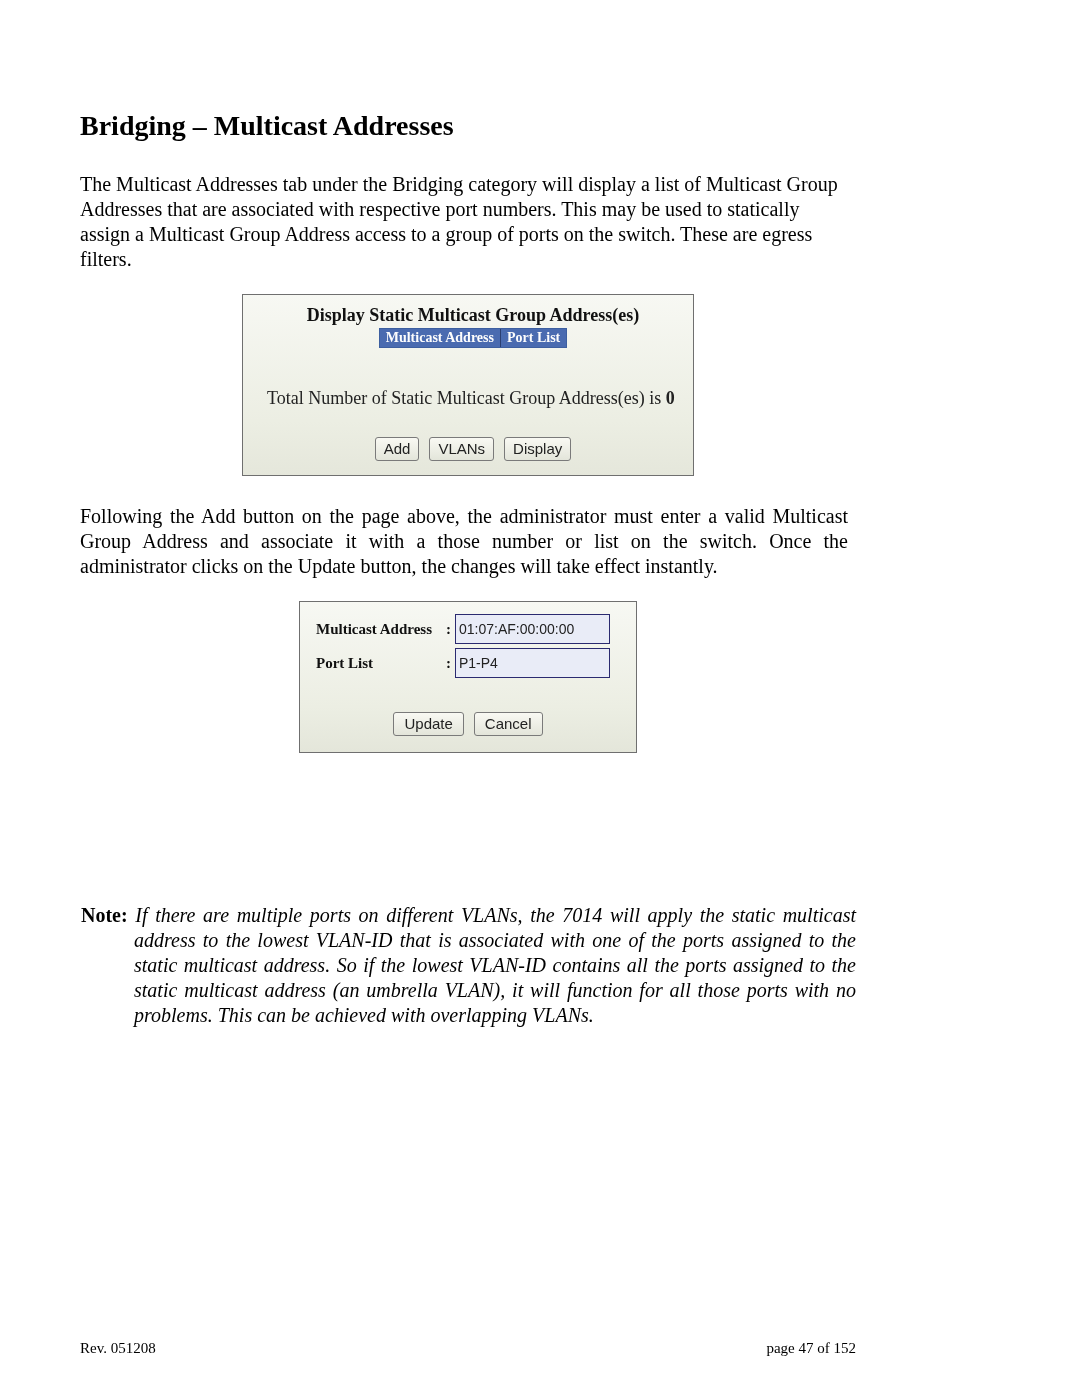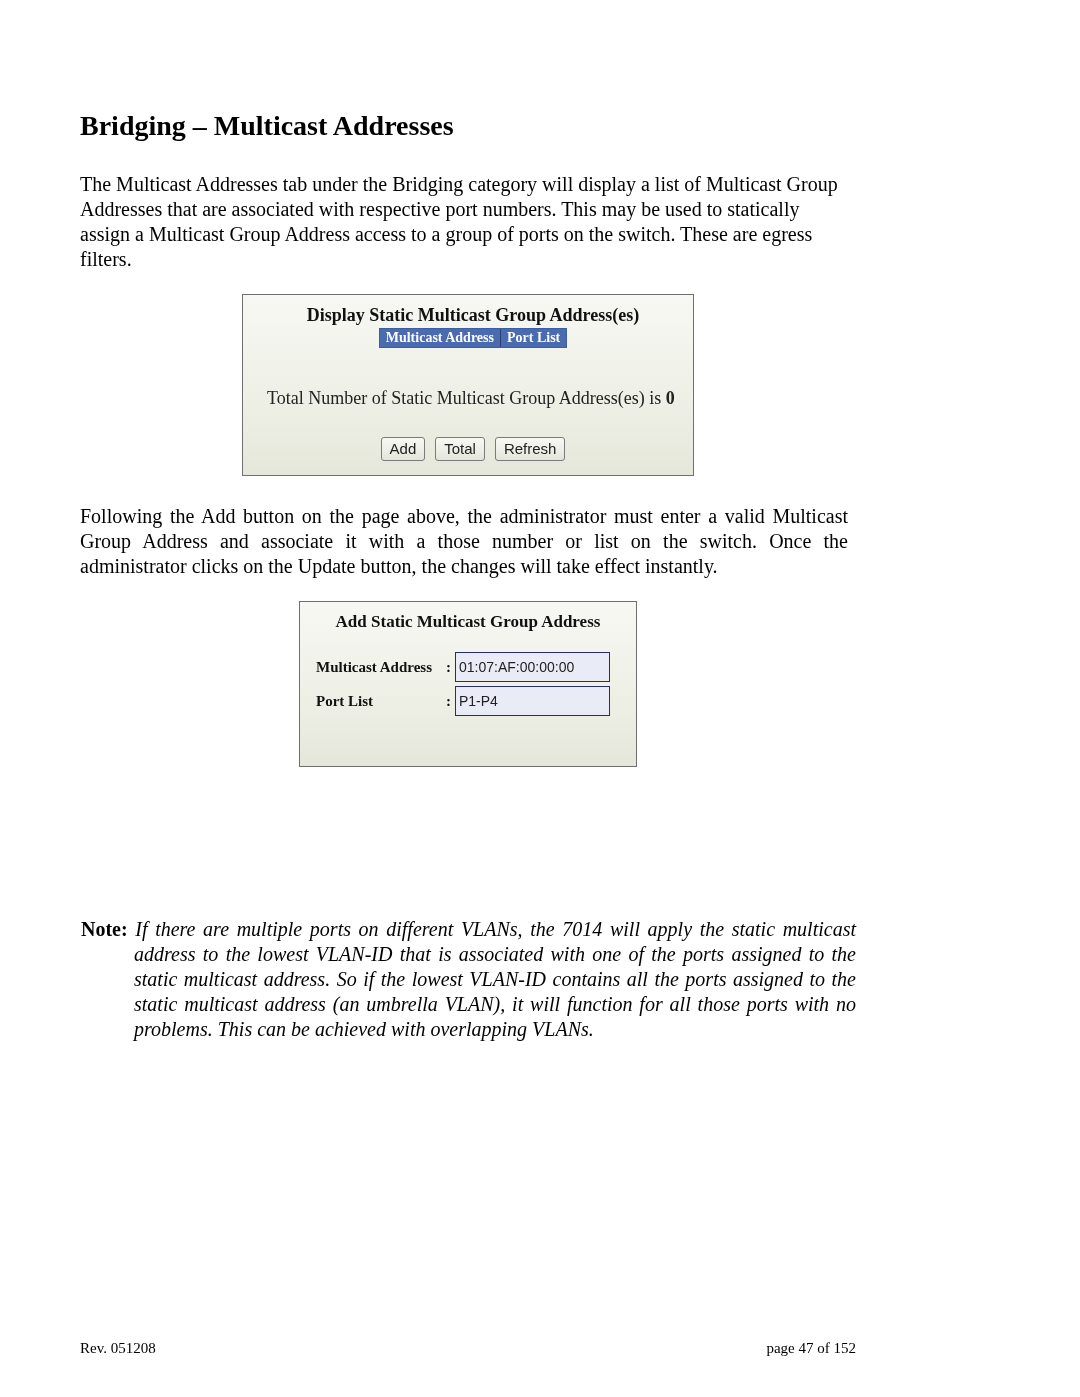--- a/index.html
+++ b/index.html
@@ -188,49 +188,52 @@
       <div class="panel1-title">Display Static Multicast Group Address(es)</div>
       <div class="panel1-headers">
         <div class="hdr">Multicast Address</div>
         <div class="hdr">Port List</div>
       </div>
       <div class="panel1-total">
         <span>Total Number of Static Multicast Group Address(es) is </span><span class="count">0</span>
       </div>
       <div>
         <span class="ui-btn">Add</span>
-        <span class="ui-btn">Total</span>
-        <span class="ui-btn">Refresh</span>
+        <span class="ui-btn">VLANs</span>
+        <span class="ui-btn">Display</span>
       </div>
     </div>
   </div>
 
   <p class="body-text justify">Following the Add button on the page above, the administrator must enter a valid Multicast Group Address and associate it with a those number or list on the switch.  Once the administrator clicks on the Update button, the changes will take effect instantly.</p>
 
   <div class="panel2-wrap">
     <div class="panel2">
-      <div class="panel2-title">Add Static Multicast Group Address</div>
       <table class="form-table">
         <tbody>
             <tr>
           <td class="label-cell">Multicast Address</td>
           <td class="colon-cell">:</td>
           <td>
             <input class="ui-input" type="text" value="01:07:AF:00:00:00" style="">
           </td>
         </tr>
         <tr>
           <td class="label-cell">Port List</td>
           <td class="colon-cell">:</td>
           <td>
             <input class="ui-input" type="text" value="P1-P4" style="">
           </td>
         </tr>
       </tbody>
         </table>
+      <div class="panel2-buttons">
+        <span class="ui-btn">Update</span>
+        <span class="ui-btn">Cancel</span>
+      </div>
     </div>
   </div>
 
   <div class="spacer-large"></div>
 
   <div class="note-block">
     <span class="label">Note: </span><span class="note-body">If there are multiple ports on different VLANs, the 7014 will apply the static multicast address to the lowest VLAN-ID that is associated with one of the ports assigned to the static multicast address.  So if the lowest VLAN-ID contains all the ports assigned to the static multicast address (an umbrella VLAN), it will function for all those ports with no problems.  This can be achieved with overlapping VLANs.</span>
   </div>
 
   <div class="footer">

